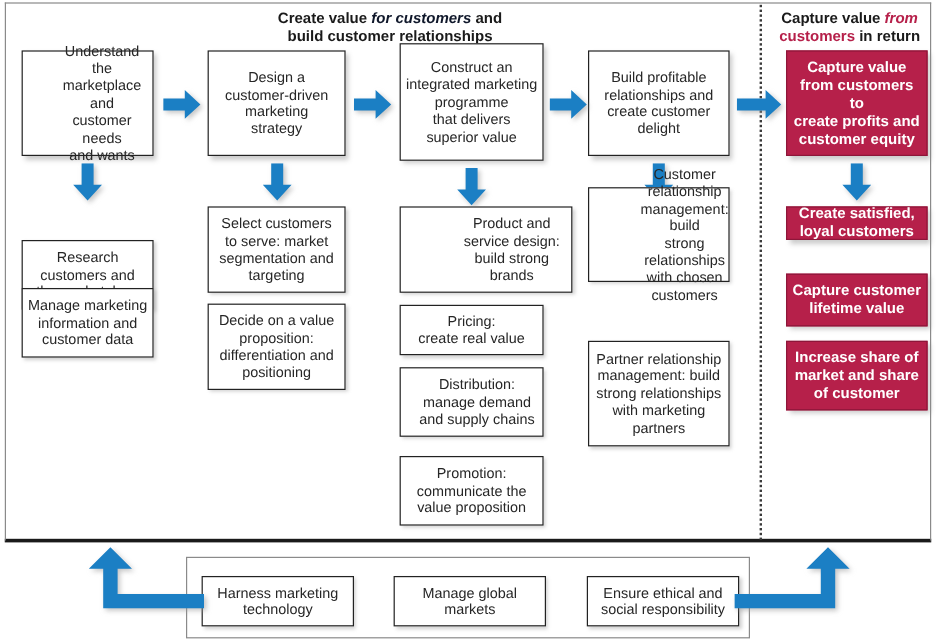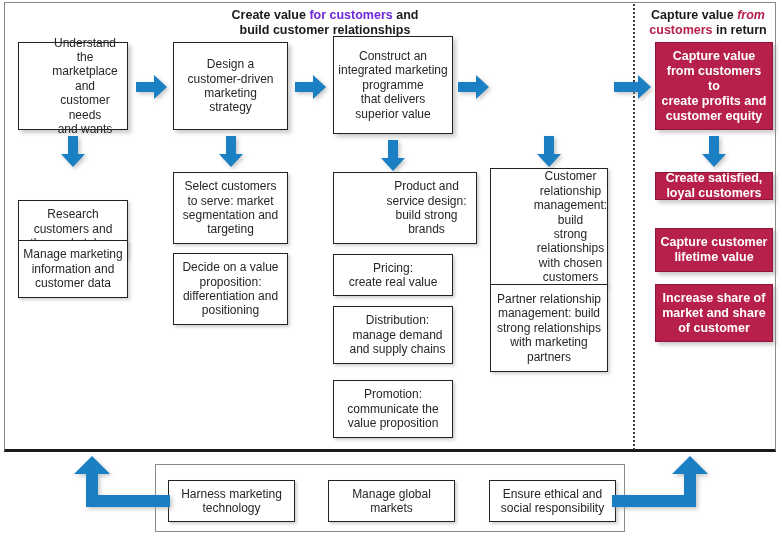--- a/index.html
+++ b/index.html
@@ -51,21 +51,21 @@
   .hdr {
     position: absolute;
     text-align: center;
     font-weight: bold;
     font-size: 12.5px;
     line-height: 15px;
     color: #1a1a1a;
   }
   .hdr-left { left: 130px; top: 8px; width: 390px; }
   .hdr-right { left: 638px; top: 8px; width: 140px; }
-  .hl-blue { color: #6d28d9; }
+  .hl-blue { color: #0f172a; font-style: italic; }
   .hl-red { color: #b6204a; font-style: italic; }
   .hl-red-n { color: #b6204a; font-style: normal; }
 
   
   .box {
     position: absolute;
     box-sizing: border-box;
     border: 1px solid #222222;
     background: #ffffff;
     color: #262626;
@@ -122,20 +122,24 @@
 and wants</div>
   <div class="box" style="left:173px; top:42px; width:115px; height:88px;">Design a
 customer-driven
 marketing
 strategy</div>
   <div class="box" style="left:333px; top:36px; width:120px; height:98px;">Construct an
 integrated marketing
 programme
 that delivers
 superior value</div>
+  <div class="box" style="left:490px; top:42px; width:118px; height:88px;">Build profitable
+relationships and
+create customer
+delight</div>
   <div class="box red" style="left:655px; top:42px; width:118px; height:88px;">Capture value
 from customers to
 create profits and
 customer equity</div>
 
   <div class="arrow" style="left:136px; top:74px;">
     <svg width="32" height="26" viewBox="0 0 32 26">
         <path d="M0 8 L18 8 L18 1 L31 13 L18 25 L18 18 L0 18 Z" fill="#1b7fc4"></path>
       </svg>
   </div>
@@ -203,21 +207,21 @@
 brands</div>
   <div class="box plain" style="left:333px; top:254px; width:120px; height:42px;">Pricing:
 create real value</div>
   <div class="box plain" style="left:333px; top:306px; width:120px; height:58px;padding-left:13px;">Distribution:
 manage demand
 and supply chains</div>
   <div class="box plain" style="left:333px; top:380px; width:120px; height:58px;">Promotion:
 communicate the
 value proposition</div>
 
-  <div class="box plain" style="left:490px; top:168px; width:118px; height:118px;padding-left:47px;">Customer
+  <div class="box plain" style="left:490px; top:156px; width:118px; height:79px;padding-left:47px;">Customer
 relationship
 management: build
 strong relationships
 with chosen
 customers</div>
   <div class="box plain" style="left:490px; top:284px; width:118px; height:88px;">Partner relationship
 management: build
 strong relationships
 with marketing
 partners</div>

